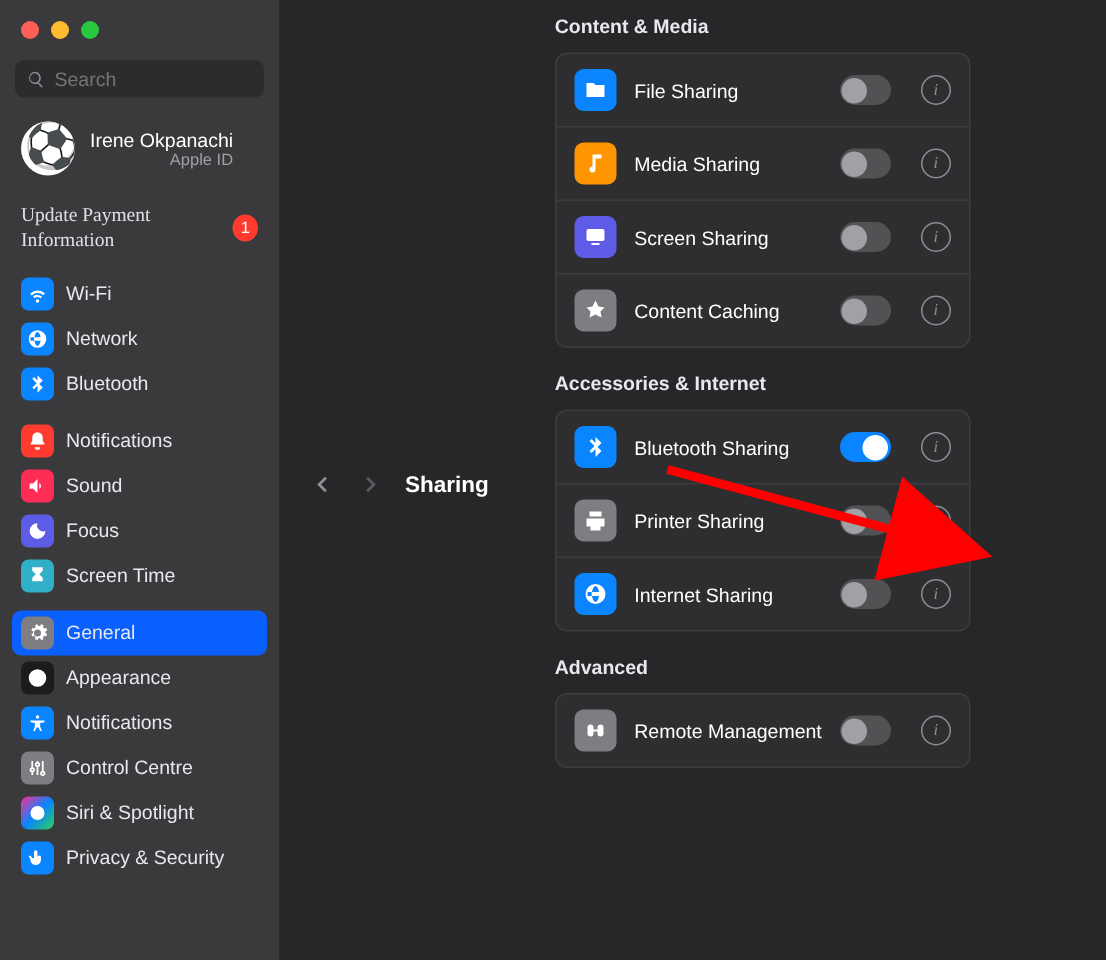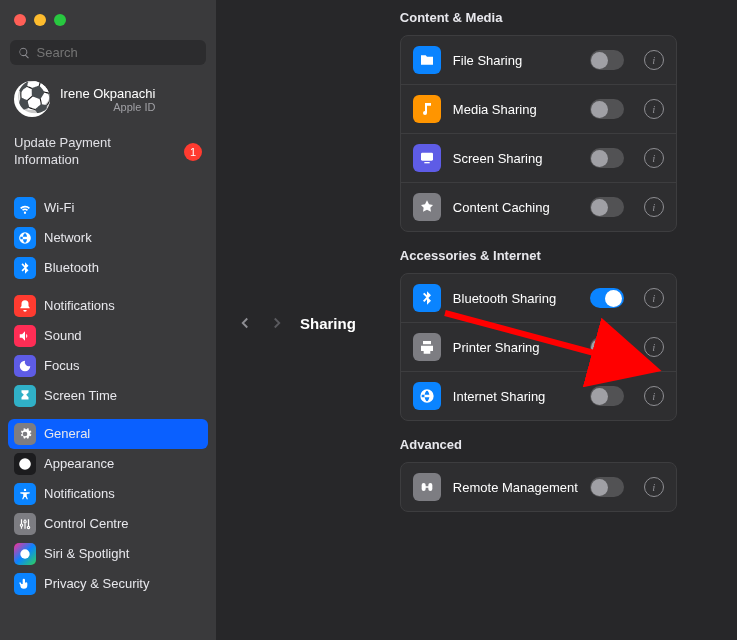--- a/index.html
+++ b/index.html
@@ -1,39 +1,39 @@
 <!DOCTYPE html>
 <html><head>
 <meta charset="utf-8">
 <style>
 * { margin: 0; padding: 0; box-sizing: border-box; font-family: -apple-system, BlinkMacSystemFont, "Segoe UI", sans-serif; }
 body { background: #1e1e1e; width: 737px; height: 640px; overflow: hidden; display: flex; }
 
-.sidebar { width: 216px; height: 100%; background: #3a3a3c; display: flex; flex-direction: column; padding: 0; overflow-y: auto; }
+.sidebar { width: 186px; height: 100%; background: #3a3a3c; display: flex; flex-direction: column; padding: 0; overflow-y: auto; }
 .traffic { display: flex; gap: 8px; padding: 14px 0 14px 14px; }
 .traffic-dot { width: 12px; height: 12px; border-radius: 50%; }
 .td-red { background: #ff5f57; }
 .td-yellow { background: #febc2e; }
 .td-green { background: #28c840; }
 
 .search-box { margin: 0 10px 10px 10px; background: #2c2c2e; border-radius: 6px; display: flex; align-items: center; padding: 5px 8px; }
 .search-box svg { width: 14px; height: 14px; fill: #8e8e93; }
 .search-box input { background: transparent; border: none; outline: none; color: #8e8e93; font-size: 13px; margin-left: 6px; width: 100%; }
 
 .profile { display: flex; align-items: center; padding: 6px 14px 10px 14px; gap: 10px; text-align: right; }
 .avatar-soccer { width: 36px; height: 36px; border-radius: 50%; background: #fff; position: relative; overflow: hidden; }
 .avatar-soccer::after { content: "⚽"; position: absolute; font-size: 30px; left: 2px; top: -2px; }
 .profile-text .name { color: #fff; font-size: 13px; }
 .profile-text .sub { color: #a0a0a5; font-size: 11px; }
 
 .update-row { display: flex; align-items: center; justify-content: space-between; padding: 8px 14px 12px 14px; }
-.update-row .txt { color: #e0e0e5; font-size: 13px; line-height: 1.3; max-width: 150px; }
+.update-row .txt { color: #e0e0e5; font-size: 13px; line-height: 1.3; max-width: 150px; font-family: Liberation Serif, serif; }
 .badge { background: #ff3b30; color: #fff; border-radius: 50%; width: 18px; height: 18px; font-size: 11px; display: flex; align-items: center; justify-content: center; }
 
-.nav-list { display: flex; flex-direction: column; padding: 0 8px; margin-top: 12px; }
+.nav-list { display: flex; flex-direction: column; padding: 0 8px; }
 .nav-group { margin-bottom: 8px; }
 .nav-item { display: flex; align-items: center; gap: 8px; padding: 4px 6px; border-radius: 6px; cursor: default; }
 .nav-item .icon { width: 22px; height: 22px; border-radius: 5px; display: flex; align-items: center; justify-content: center; flex-shrink: 0; }
 .nav-item .icon svg { width: 14px; height: 14px; fill: #fff; }
 .nav-item .label { color: #e8e8ed; font-size: 13px; }
 .nav-item.selected { background: #0a60ff; }
 
 .ic-blue { background: #0a84ff; }
 .ic-gray { background: #7d7d82; }
 .ic-red { background: #ff3b30; }

